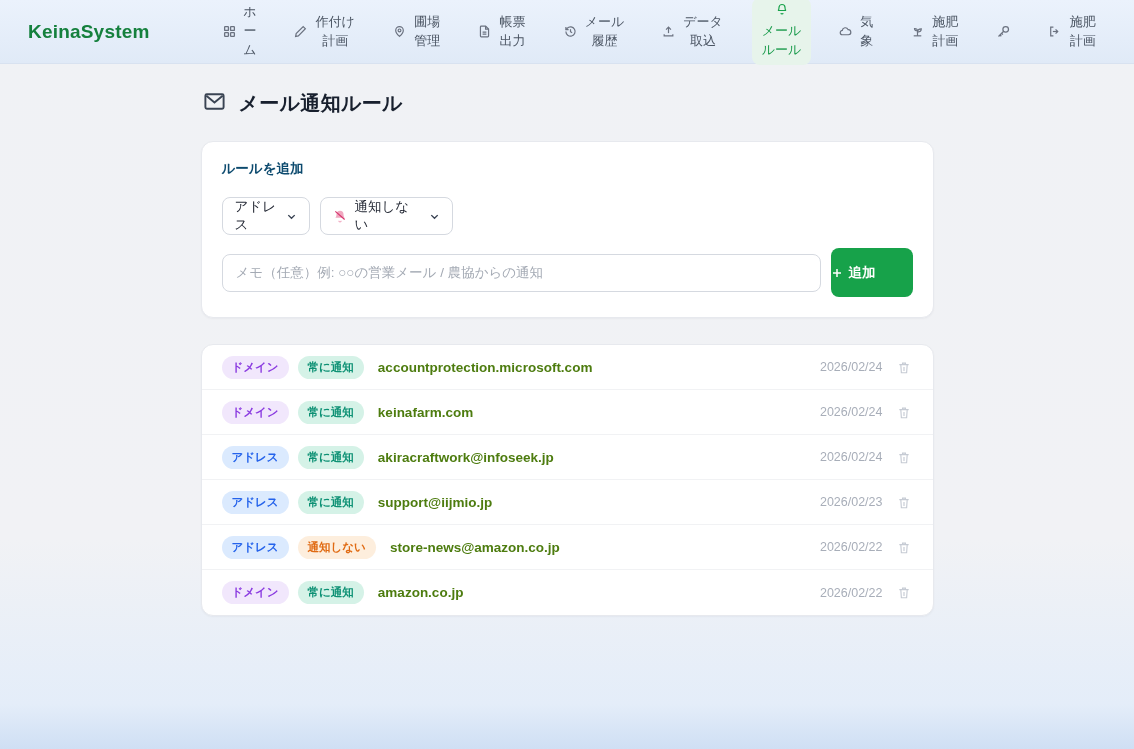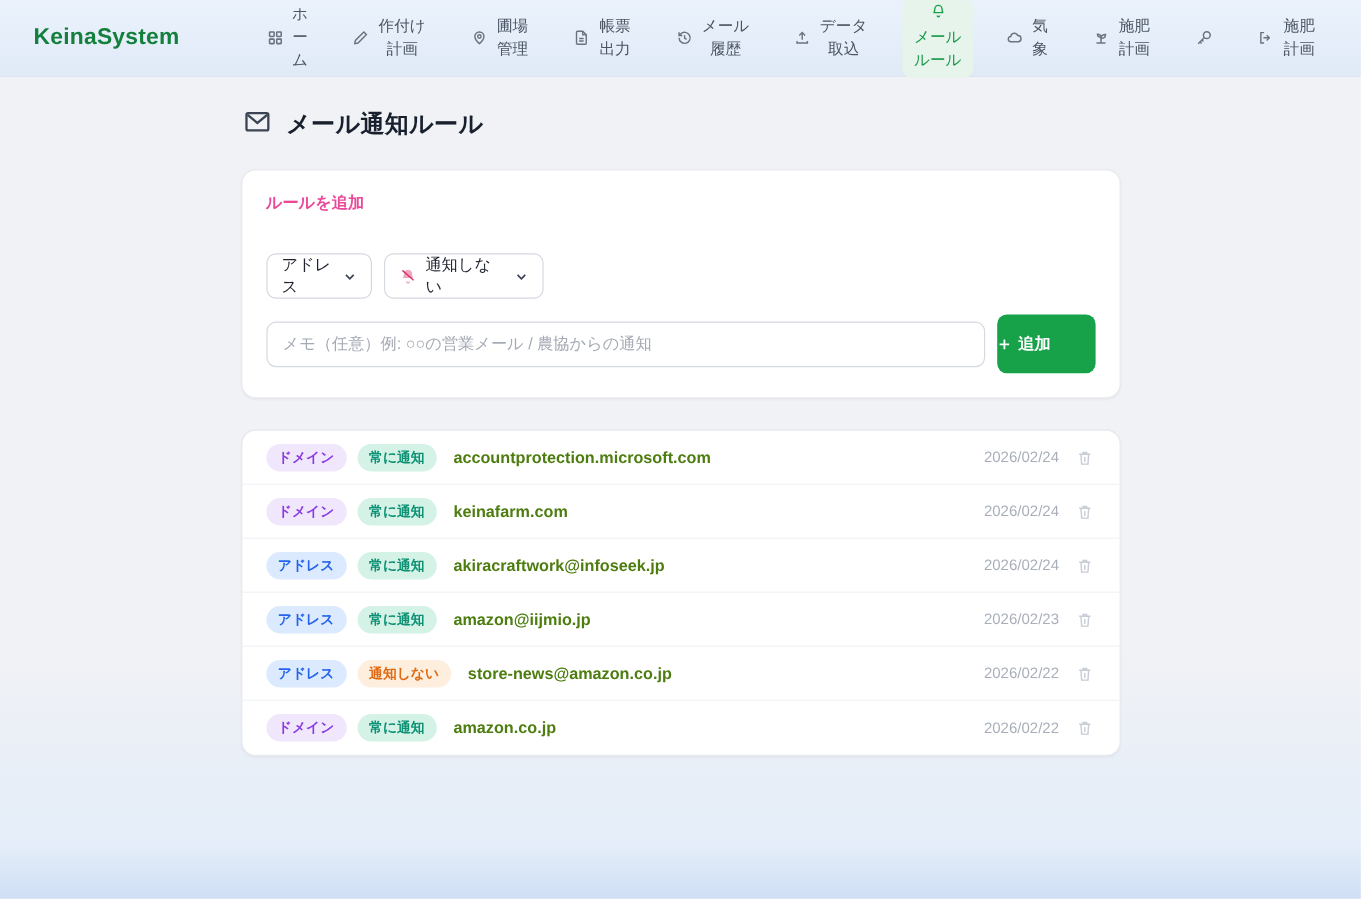--- a/index.html
+++ b/index.html
@@ -31,21 +31,21 @@
   .nav-label { display:block; word-break:break-all; }
   
   .container { width:733px; margin:0 auto; padding-top:26px; }
   .page-title { display:flex; align-items:flex-start; gap:13px; margin-bottom:24px; padding-left:2px; }
   .page-title h1 { font-size:20px; font-weight:700; color:#18202e; letter-spacing:.3px; }
   .card {
     background:#ffffff; border:1px solid #e7e9ee; border-radius:12px;
     box-shadow:0 1px 2px rgba(20,30,60,.04);
   }
   .card-add { padding:18px 20px 20px; margin-bottom:26px; }
-  .card-add .heading { font-size:13.5px; font-weight:700; color:#ec4899; margin-bottom:33px; }
+  .card-add .heading { font-size:13.5px; font-weight:700; color:#0c4a6e; margin-bottom:19px; }
   .row-flex { display:flex; align-items:center; gap:10px; }
   .sel {
     display:flex; align-items:center; gap:9px; height:38px;
     border:1px solid #d5d9e0; border-radius:8px; background:#fff;
     padding:0 12px; font-size:13.5px; color:#1f2430; cursor:pointer;
   }
   .sel .chev { display:flex; }
   .tf {
     height:38px; border:1px solid #d5d9e0; border-radius:8px;
     padding:0 13px; font-size:13.5px; color:#1f2430; background:#fff;
@@ -309,21 +309,21 @@
               <path d="M6.5 7l1 14h9l1-14"></path>
               <path d="M12 11v7"></path>
             </svg>
         </button>
       </span>
     </div>
 
     <div class="rule-row">
       <span class="badge badge-address">アドレス</span>
       <span class="badge badge-allow">常に通知</span>
-      <span class="rule-value">amazon@iijmio.jp</span>
+      <span class="rule-value">support@iijmio.jp</span>
       <span class="rule-right">
         <span class="rule-date">2026/02/23</span>
         <button class="btn-trash">
           <svg width="14" height="15" viewBox="0 0 24 24" fill="none" stroke="#c6cbd4" stroke-width="2">
               <path d="M4 7h16M9.5 7V4.5h5V7"></path>
               <path d="M6.5 7l1 14h9l1-14"></path>
               <path d="M12 11v7"></path>
             </svg>
         </button>
       </span>

